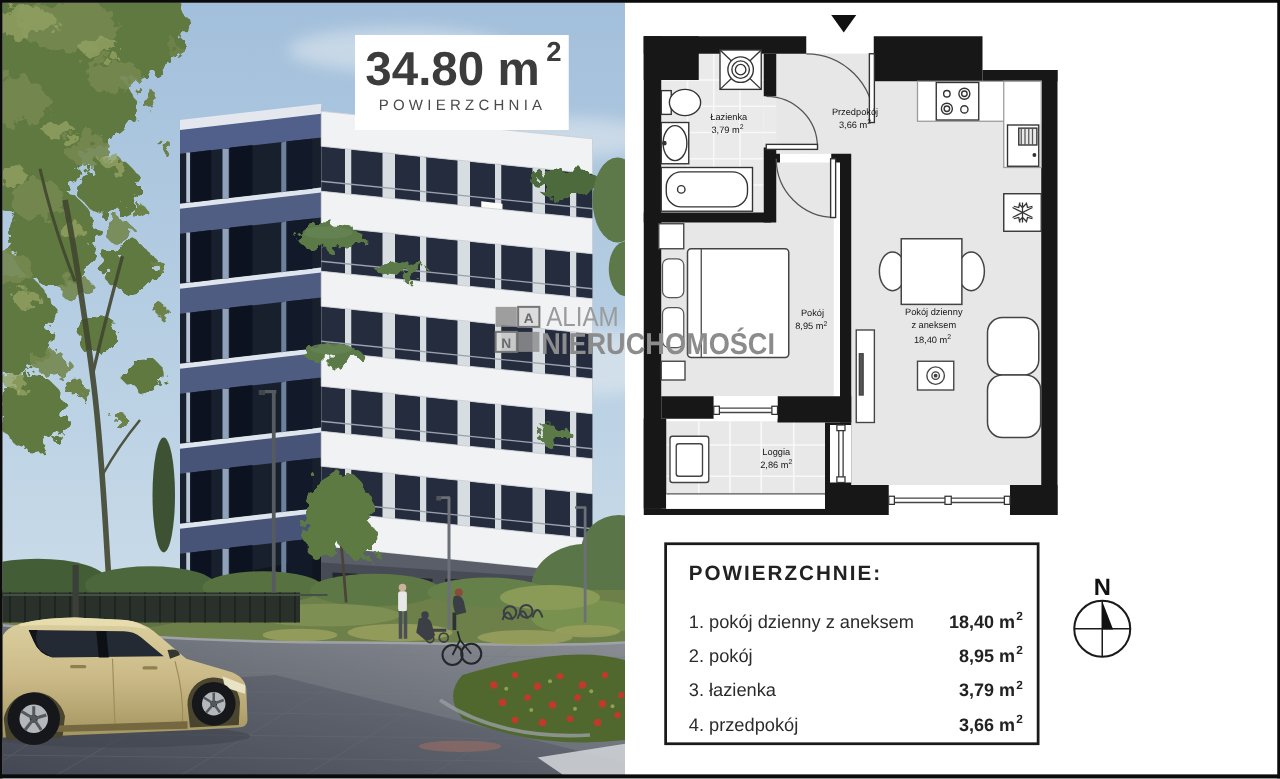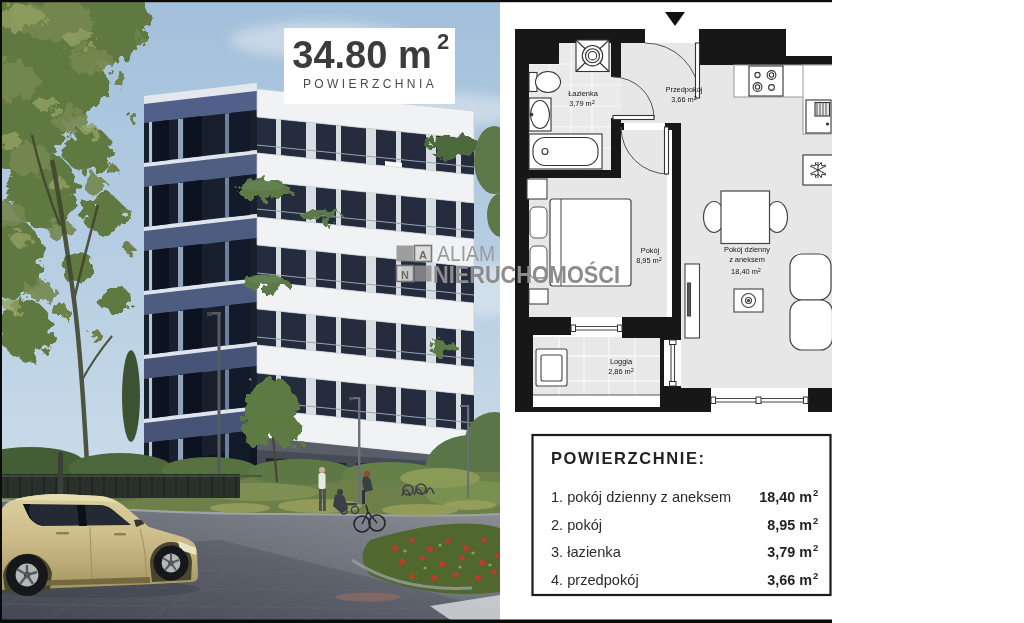--- a/index.html
+++ b/index.html
@@ -1,16 +1,16 @@
 <!DOCTYPE html>
 <html><head>
 <meta charset="utf-8">
 <style>
   html,body{margin:0;padding:0;background:#fff;}
-  #stage{position:relative;width:832px;height:623px;overflow:hidden;background:#fff;
+  #stage{position:relative;width:1024px;height:623px;overflow:hidden;background:#fff;
          font-family:"Liberation Sans", sans-serif;}
   svg{display:block;}
 </style>
 </head>
 <body>
 <div id="stage">
 <svg width="1024" height="623" viewBox="0 0 1024 623">
 <defs>
   <linearGradient id="sky" x1="0" y1="0" x2="0" y2="1">
     <stop offset="0" stop-color="#a2bfdb"></stop>

